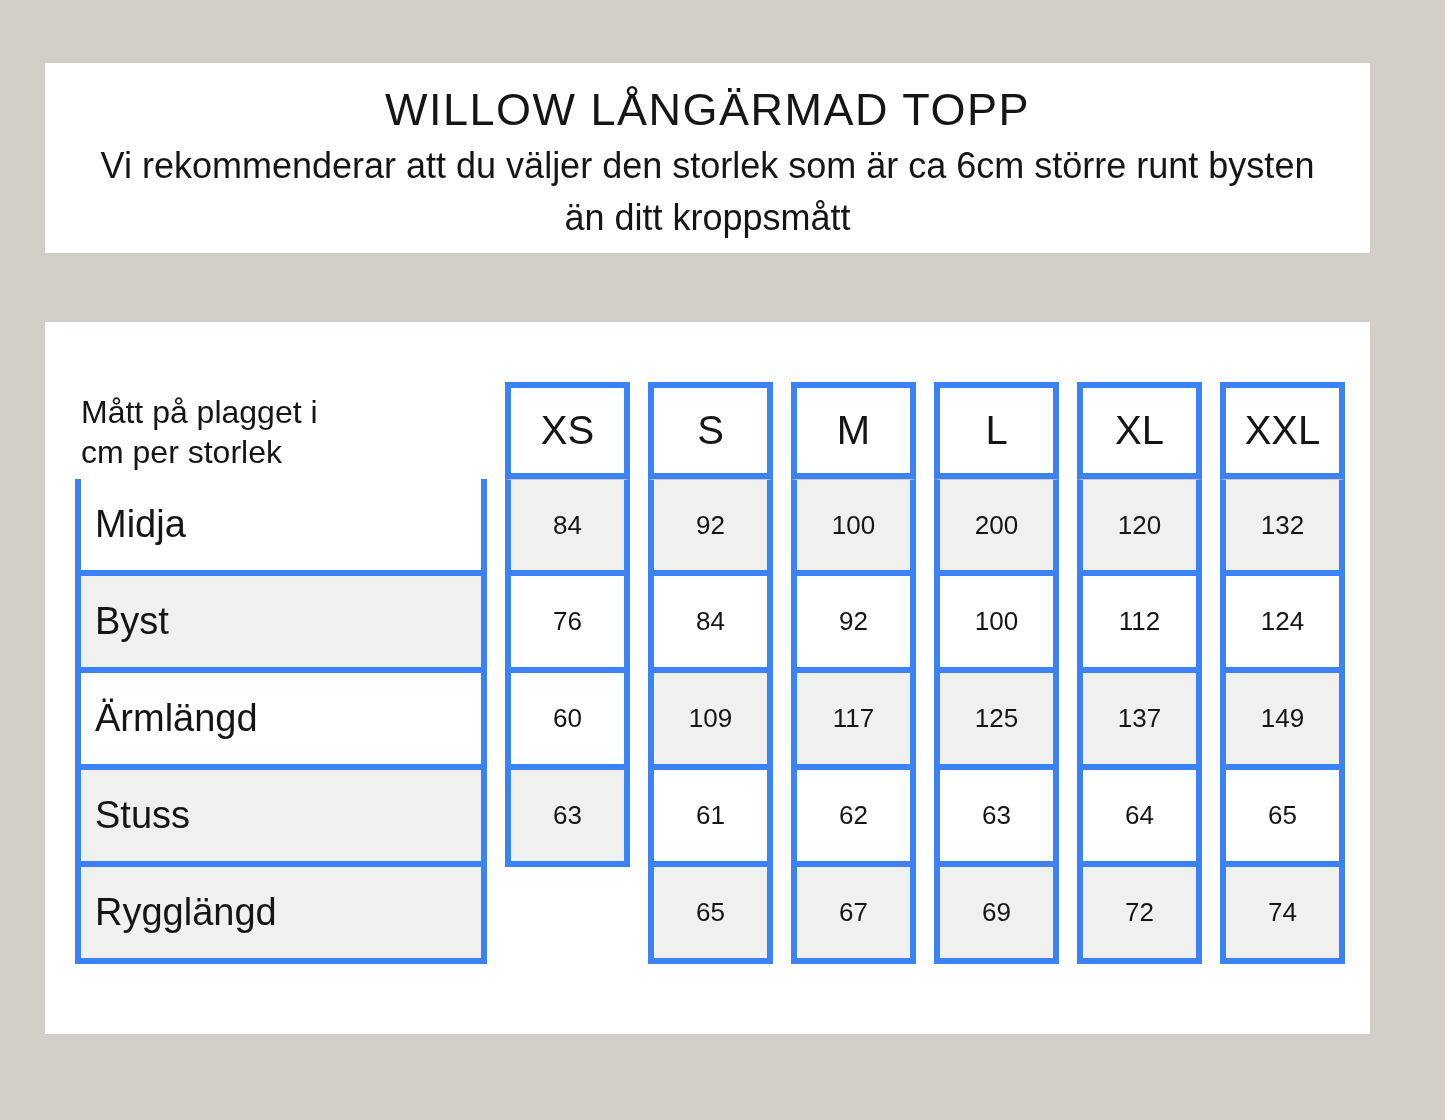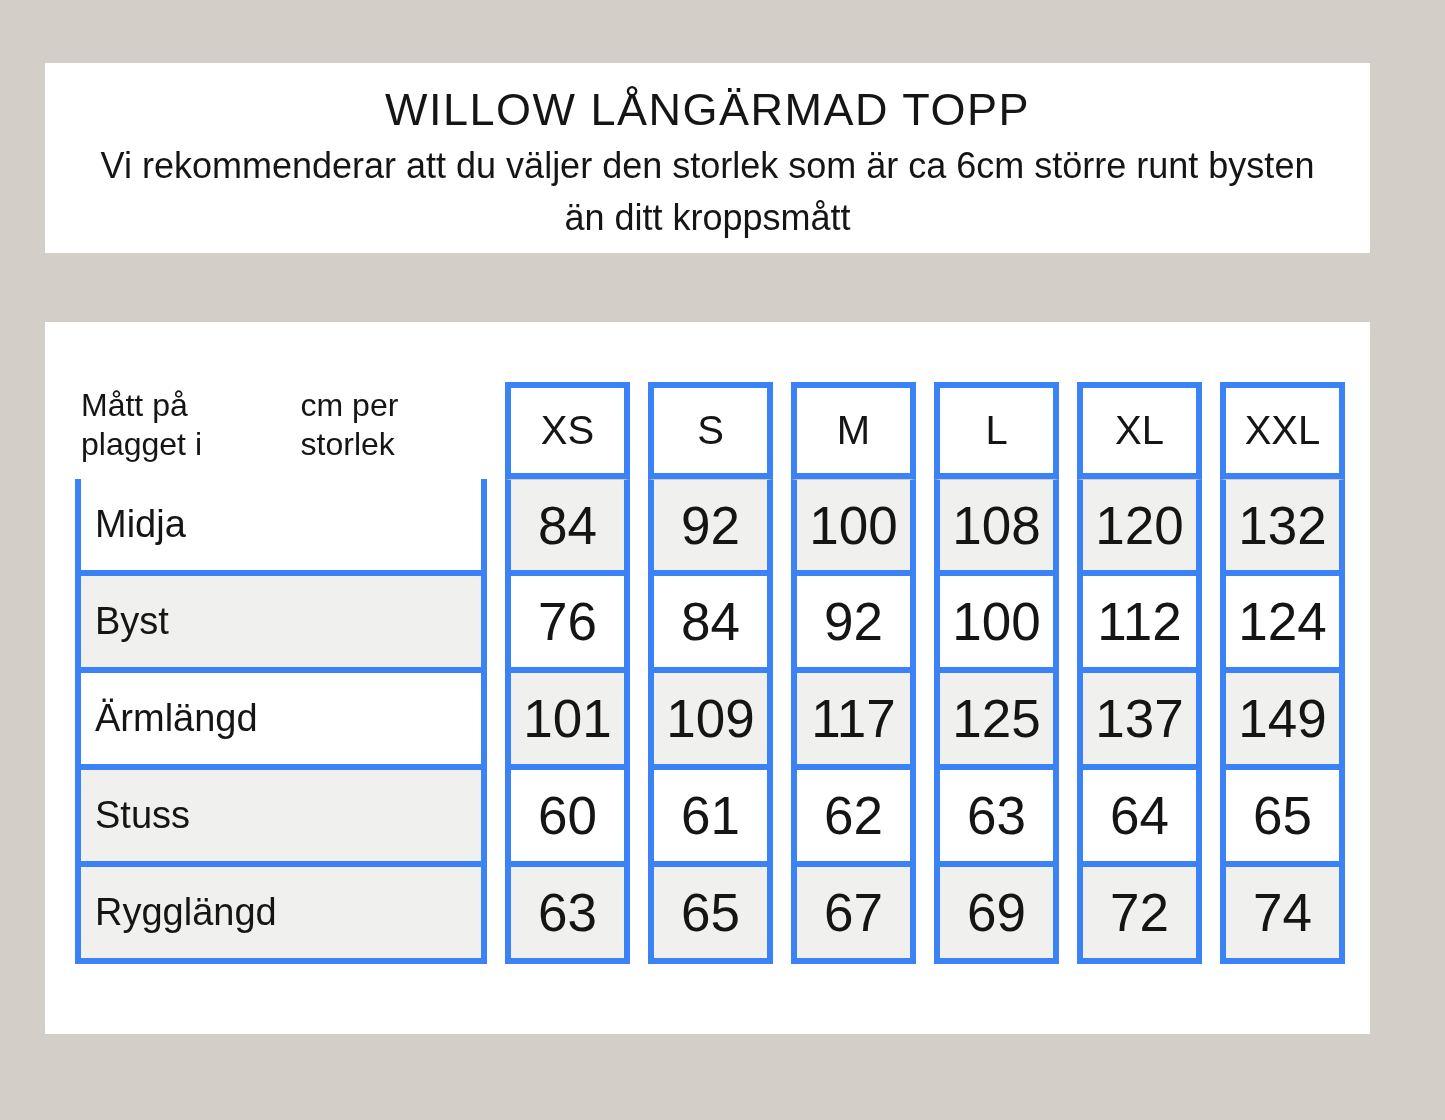--- a/index.html
+++ b/index.html
@@ -52,35 +52,35 @@
     display:flex; align-items:center;
     font-weight:300; color:#151515;
   }
   .cell + .cell { border-top:none; }
 
   
   .label-col .cell.head {
     border:none; background:transparent;
     align-items:flex-start; padding:4px 0 0 6px;
     line-height:1.22; font-size:32px;
-    flex-direction:row; justify-content:center;
+    flex-direction:column; justify-content:center;
     height:97px;
   }
   .size-col .cell.head {
     background:#ffffff; justify-content:center;
     font-size:40px;
   }
   .size-col .cell.head + .cell { border-top:1px solid #d0ccc4; }
 
   
   .label-col .cell.body {
     padding-left:14px; font-size:38px;
   }
   .size-col .cell.body {
-    justify-content:center; font-size:53px;
+    justify-content:center; font-size:26px;
   }
   .cell.alt { background:#f0f0ee; }
 </style>
 </head>
 <body>
 
 <div class="page">
 
   <div class="header-card">
     <div class="title">WILLOW LÅNGÄRMAD TOPP</div>
@@ -97,21 +97,20 @@
           <div class="cell body">Midja</div>
           <div class="cell body alt">Byst</div>
           <div class="cell body">Ärmlängd</div>
           <div class="cell body alt">Stuss</div>
           <div class="cell body alt">Rygglängd</div>
         </div>
         <div class="size-col">
           <div class="cell head">XS</div>
           <div class="cell body alt">84</div>
           <div class="cell body">76</div>
-          <div class="cell body alt">101</div>
           <div class="cell body">60</div>
           <div class="cell body alt">63</div>
         </div>
         <div class="size-col">
           <div class="cell head">S</div>
           <div class="cell body alt">92</div>
           <div class="cell body">84</div>
           <div class="cell body alt">109</div>
           <div class="cell body">61</div>
           <div class="cell body alt">65</div>
@@ -119,21 +118,21 @@
         <div class="size-col">
           <div class="cell head">M</div>
           <div class="cell body alt">100</div>
           <div class="cell body">92</div>
           <div class="cell body alt">117</div>
           <div class="cell body">62</div>
           <div class="cell body alt">67</div>
         </div>
         <div class="size-col">
           <div class="cell head">L</div>
-          <div class="cell body alt">108</div>
+          <div class="cell body alt">200</div>
           <div class="cell body">100</div>
           <div class="cell body alt">125</div>
           <div class="cell body">63</div>
           <div class="cell body alt">69</div>
         </div>
         <div class="size-col">
           <div class="cell head">XL</div>
           <div class="cell body alt">120</div>
           <div class="cell body">112</div>
           <div class="cell body alt">137</div>

